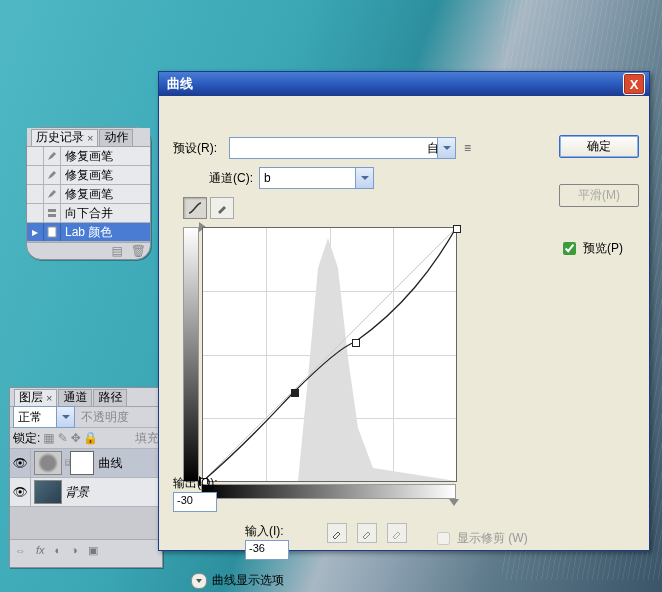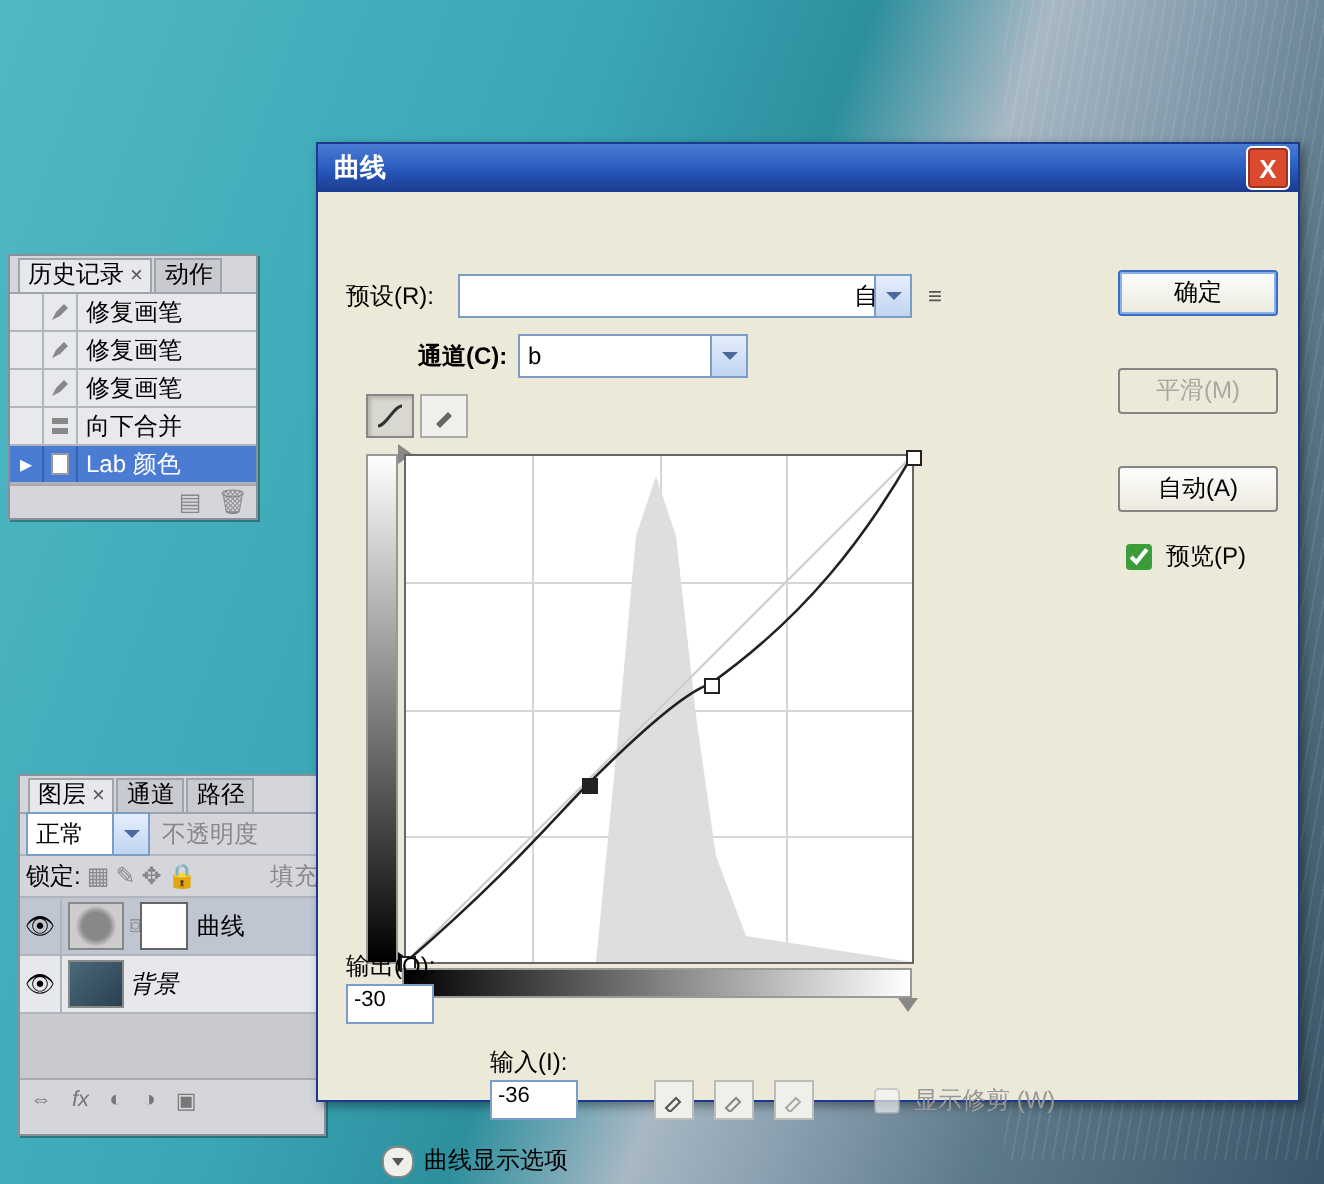--- a/index.html
+++ b/index.html
@@ -1,21 +1,21 @@
 <!DOCTYPE html>
 <html><head>
 <meta charset="utf-8">
 <style>
   html,body{margin:0;padding:0;width:662px;height:592px;font-family:"Microsoft YaHei","SimSun",Arial,sans-serif;font-size:12px;overflow:hidden;}
   body{background:linear-gradient(110deg,#4fb8c4 0%,#3ba7b5 35%,#2d8f9e 50%,#a8b8c4 60%,#8ba0b0 68%,#5d7a8a 80%,#3a5568 100%);}
   .deco{position:absolute;pointer-events:none;opacity:.55;}
   .deco1{right:0;top:0;width:160px;height:580px;background:repeating-linear-gradient(100deg,rgba(255,255,255,0) 0 4px,rgba(255,255,255,.15) 4px 5px);}
   
   .palette{position:absolute;border:1px solid #8a8f99;background:#d4d6dc;box-shadow:1px 1px 0 rgba(0,0,0,.3);}
-  #history{left:4px;top:127px;width:123px;}
+  #history{left:26px;top:127px;width:123px;border-radius:15px;}
   .tabs{display:flex;align-items:center;height:18px;background:#d4d6dc;border-bottom:1px solid #a0a4ad;padding-left:4px;}
   .tab{display:flex;align-items:center;padding:0 4px;border:1px solid #a0a4ad;border-bottom:none;background:#e6e8ec;height:16px;margin-right:1px;color:#000;}
   .tab.bg{background:#c8cad0;}
   .tabclose{font-size:11px;margin-left:3px;color:#555;}
   .hist-row{display:flex;align-items:center;height:18px;border-bottom:1px solid #b0b4bd;background:#e8e9ed;}
   .hist-row.sel{background:#4a7cd4;color:#fff;}
   .cell{width:16px;height:18px;border-right:1px solid #b0b4bd;display:flex;align-items:center;justify-content:center;}
   .cell svg{width:12px;height:12px;}
   .hist-lbl{padding-left:4px;}
   .hist-row.sel .cell{border-color:#3a62aa;}
@@ -31,21 +31,21 @@
   .mask{width:22px;height:22px;border:1px solid #666;background:#fff;margin-right:4px;}
   .lfoot{display:flex;align-items:center;height:20px;border-top:1px solid #aaa;padding:0 5px;gap:10px;color:#777;}
   .lfoot span{font-size:11px;}
   
   #curves{position:absolute;left:158px;top:71px;width:490px;height:478px;border:1px solid #1a3a8f;background:#ece9d8;box-shadow:2px 2px 5px rgba(0,0,0,.4);}
   #c-title{height:24px;background:linear-gradient(#4a7cd4 0%,#2a5bbf 50%,#1a3a8f 100%);color:#fff;display:flex;align-items:center;padding:0 4px 0 8px;font-weight:bold;font-size:13px;}
   #c-close{width:20px;height:20px;margin-left:auto;background:#d94a2f;border:1px solid #fff;border-radius:3px;display:flex;align-items:center;justify-content:center;color:#fff;font-weight:bold;box-shadow:inset 0 0 0 1px rgba(0,0,0,.3);}
   #c-body{padding:12px 4px 10px 14px;position:relative;margin-top:29px;}
   .row{display:flex;align-items:center;margin-bottom:8px;}
   .lbl{width:56px;text-align:left;}
-  .lbl.short{width:50px;text-align:left;margin-left:36px;font-weight:bold;}
+  .lbl.short{width:50px;text-align:left;margin-left:36px;}
   .combo{height:20px;border:1px solid #7b9ec9;background:#fff;display:flex;align-items:center;padding:0 4px;position:relative;}
   .combo .arrow{position:absolute;right:0;top:0;width:17px;height:100%;background:linear-gradient(#e6eefb,#c0d4f1);border-left:1px solid #7b9ec9;display:flex;align-items:center;justify-content:center;color:#4a6;}
   .combo .arrow::after{content:"";border:4px solid transparent;border-top:4px solid #4a6a9f;margin-top:4px;}
   #preset-combo{width:217px;justify-content:flex-end;}
   #chan-combo{width:105px;}
   .toolbtn{width:22px;height:20px;border:1px solid #aaa;background:#f0f0ea;display:flex;align-items:center;justify-content:center;}
   .toolbtn.sel{background:#d8d8d0;border:1px solid #888;box-shadow:inset 1px 1px 2px rgba(0,0,0,.2);}
   #curve-area{display:flex;margin-left:10px;}
   #ygrad{width:14px;height:253px;background:linear-gradient(#fff,#000);border:1px solid #999;}
   #grid{width:253px;height:253px;border:1px solid #666;background:#fff;position:relative;margin-left:3px;}
@@ -253,21 +253,21 @@
     <div id="xgrad">
       <div class="tri blk"></div>
       <div class="tri wht"></div>
     </div>
 
     <div style="position:absolute;left:14px;top:350px;">
       <div>输出(O):</div>
       <div id="output-box">-30</div>
     </div>
 
-    <div style="display:flex;align-items:flex-end;margin-top:24px;margin-left:72px;gap:6px">
+    <div style="display:flex;align-items:flex-start;margin-top:24px;margin-left:72px;gap:6px">
       <div>
         <div>输入(I):</div>
         <div id="input-box">-36</div>
       </div>
       <div style="width:24px"></div>
       <div class="eyedrop">
           <svg width="12" height="12">
             <path d="M2 10l5-5 2 2-5 5z" fill="none" stroke="#555"></path>
           </svg>
         </div>
@@ -290,20 +290,19 @@
     <div id="expand">
       <div class="chev"></div>
       <span>曲线显示选项</span>
     </div>
 
     <div id="rightcol">
       <div class="btn def">确定</div>
       <div style="height:12px"></div>
       <div class="btn dis">平滑(M)</div>
       <div style="height:12px"></div>
-      <div class="btn">自动(A)</div>
       <label class="chk">
         <input type="checkbox" checked="" style="">
         <span>预览(P)</span>
       </label>
     </div>
   </div>
 </div>
 
 </body></html>

